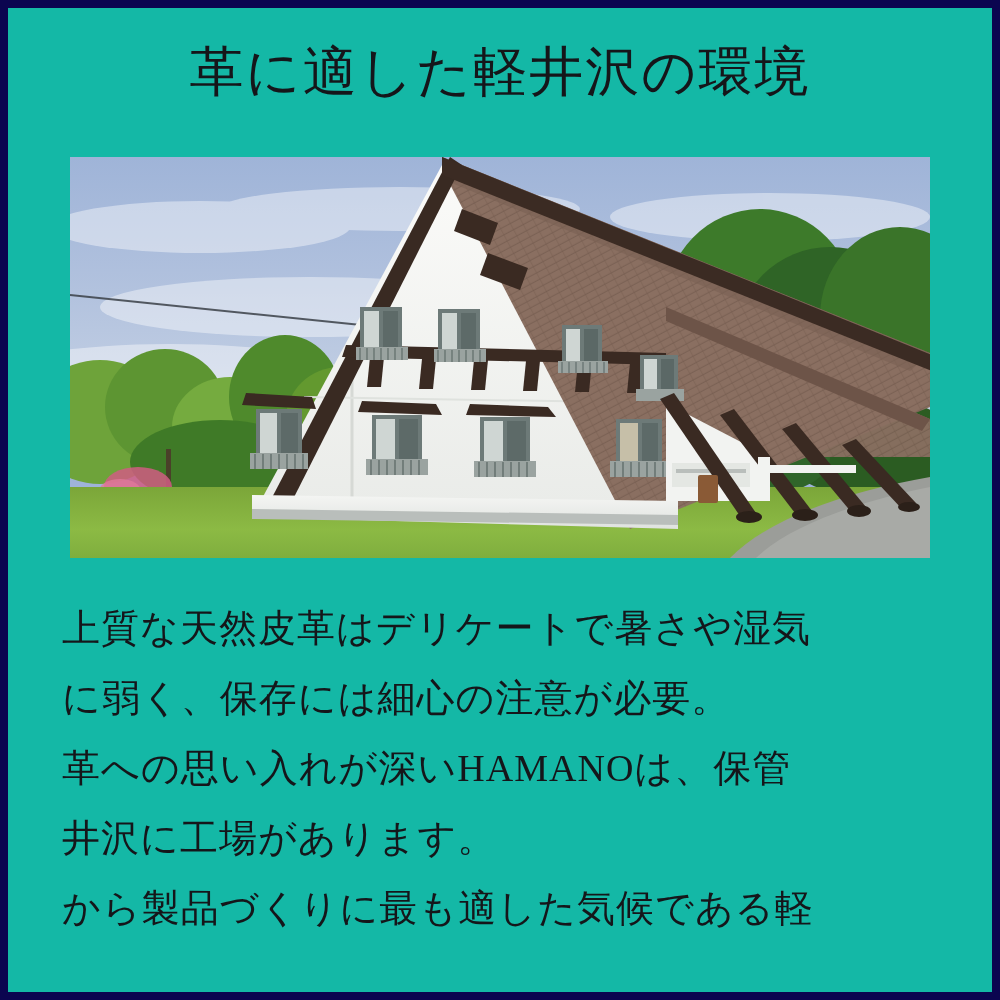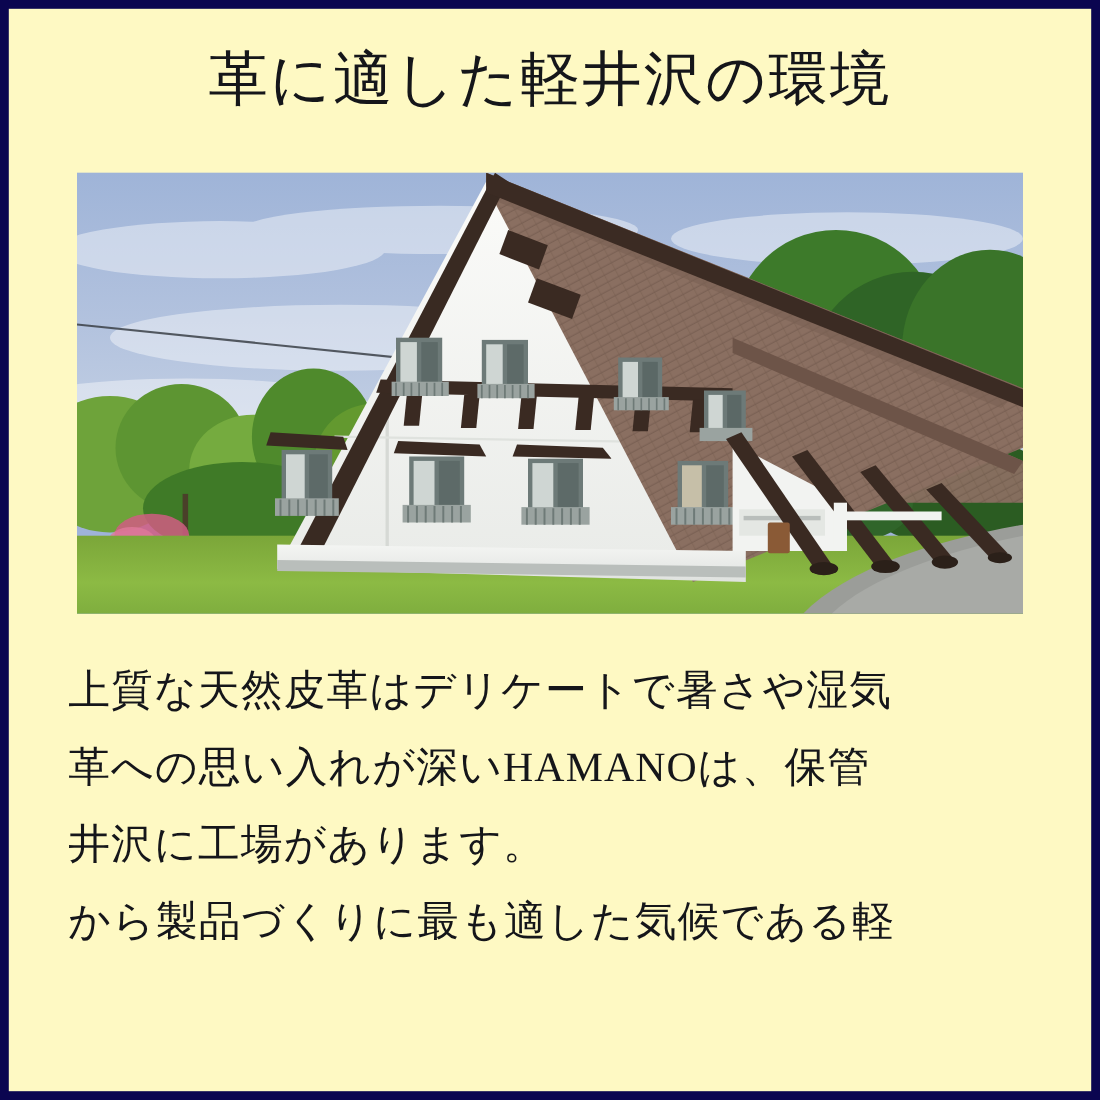--- a/index.html
+++ b/index.html
@@ -7,21 +7,21 @@
     width: 1000px;
     height: 1000px;
     overflow: hidden;
     background: #ffffff;
     font-family: "Liberation Serif", "DejaVu Serif", serif;
   }
   .page {
     position: relative;
     width: 1000px;
     height: 1000px;
-    background: #fef9c3;
+    background: #14b8a6;
     border: 8px solid #0b0550;
   }
   .page-title {
     position: absolute;
     left: 0; right: 0;
     top: 32px;
     text-align: center;
     font-family: "Liberation Serif", "DejaVu Serif", serif;
     font-size: 54px;
     line-height: 1.2;
@@ -272,18 +272,19 @@
 
       <rect x="690" y="308" width="96" height="8" fill="#f2f3f1"></rect>
       <rect x="688" y="300" width="12" height="40" fill="#f2f3f1"></rect>
 
       <rect x="0" y="0" width="860" height="401" fill="none"></rect>
     </svg>
   </div>
 
   <div class="body-copy">
     <div class="body-line">上質な天然皮革はデリケートで暑さや湿気</div>
+    <div class="body-line">に弱く、保存には細心の注意が必要。</div>
     <div class="body-line">革への思い入れが深いHAMANOは、保管</div>
     <div class="body-line">井沢に工場があります。</div>
     <div class="body-line">から製品づくりに最も適した気候である軽</div>
   </div>
 
 </div>
 
 </body></html>

